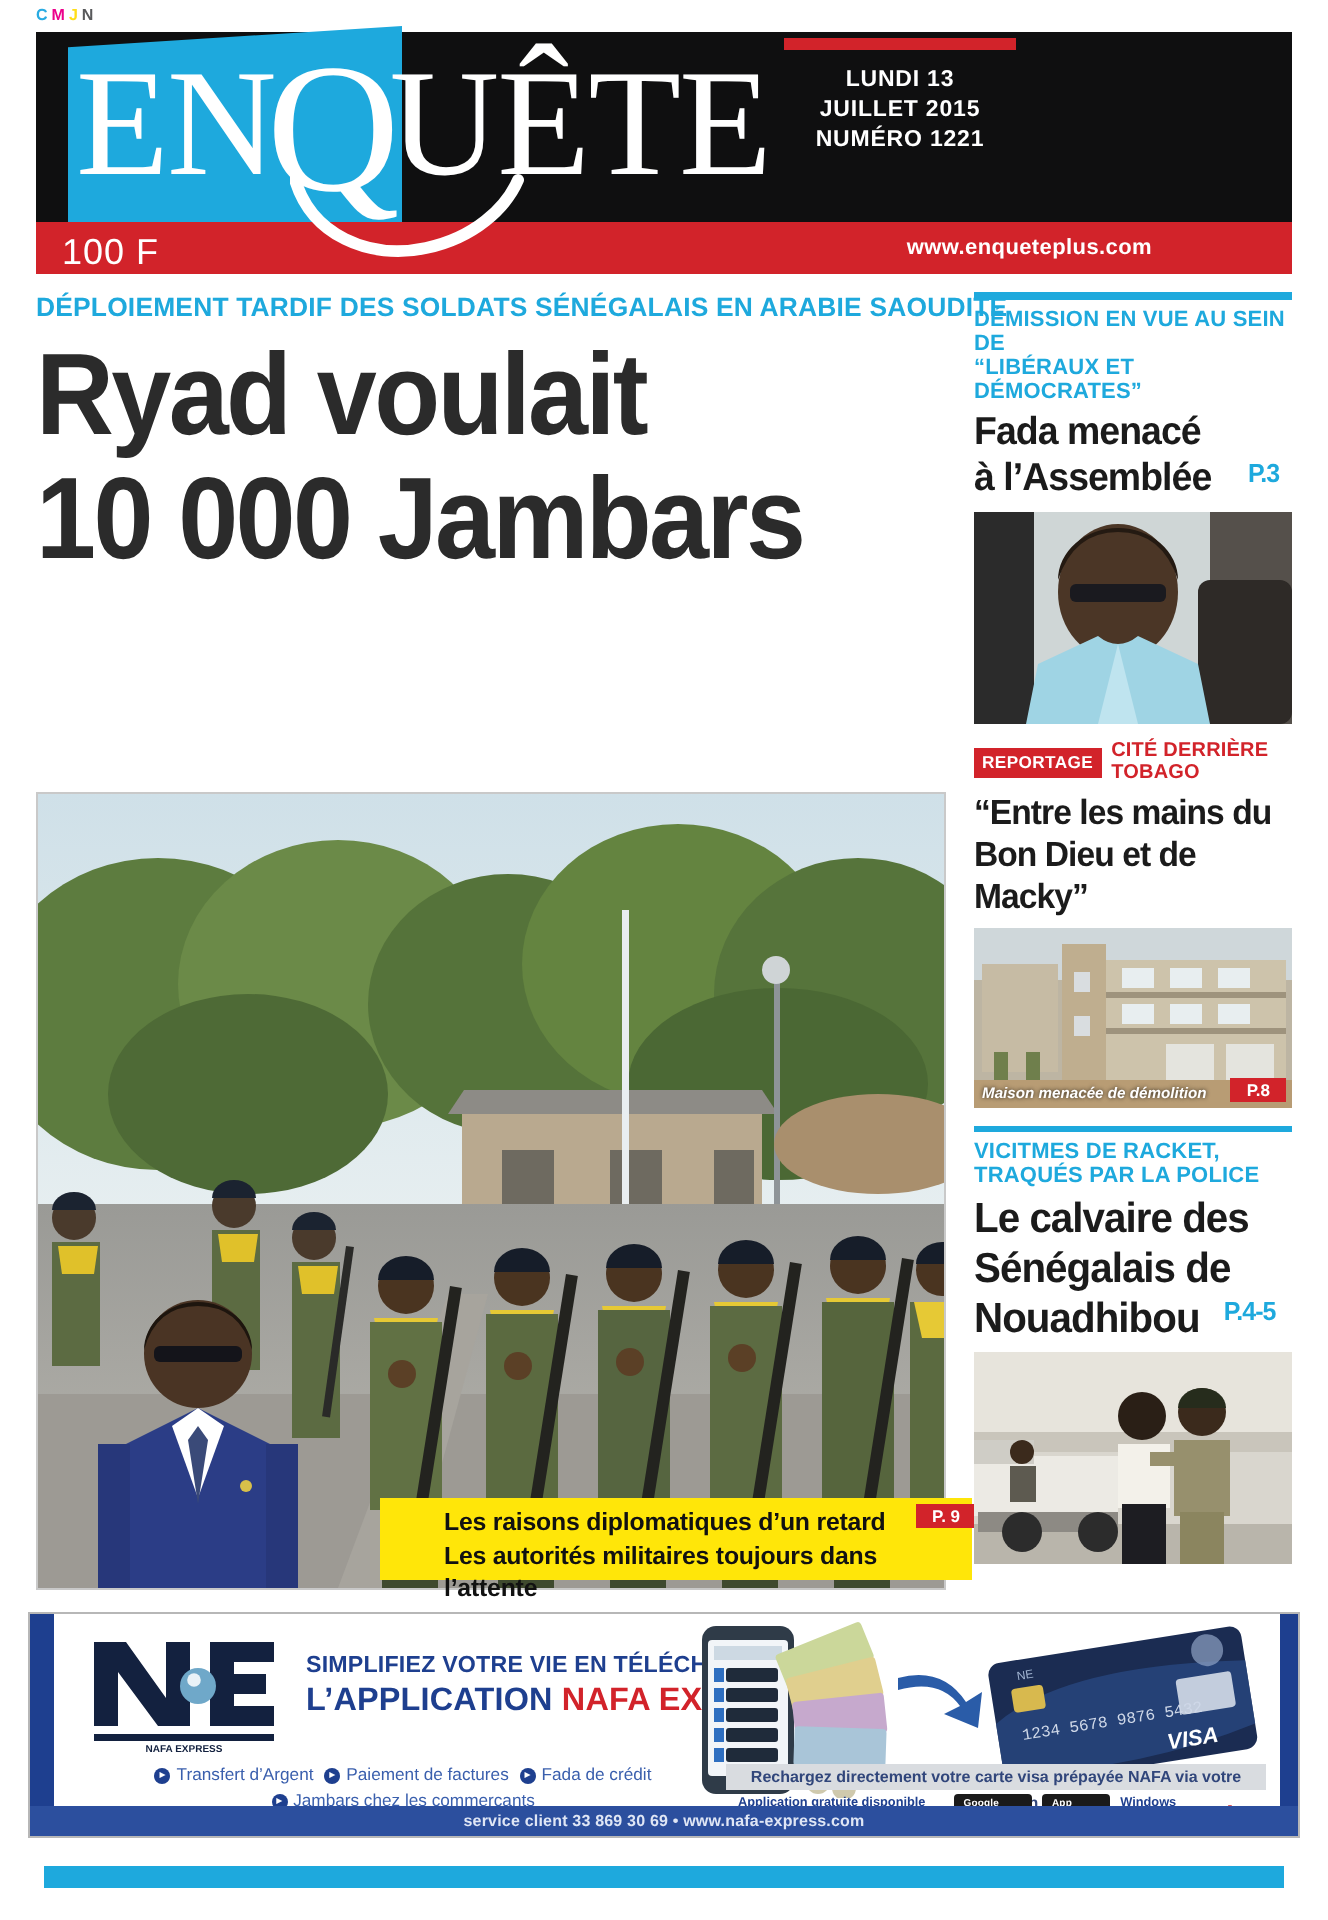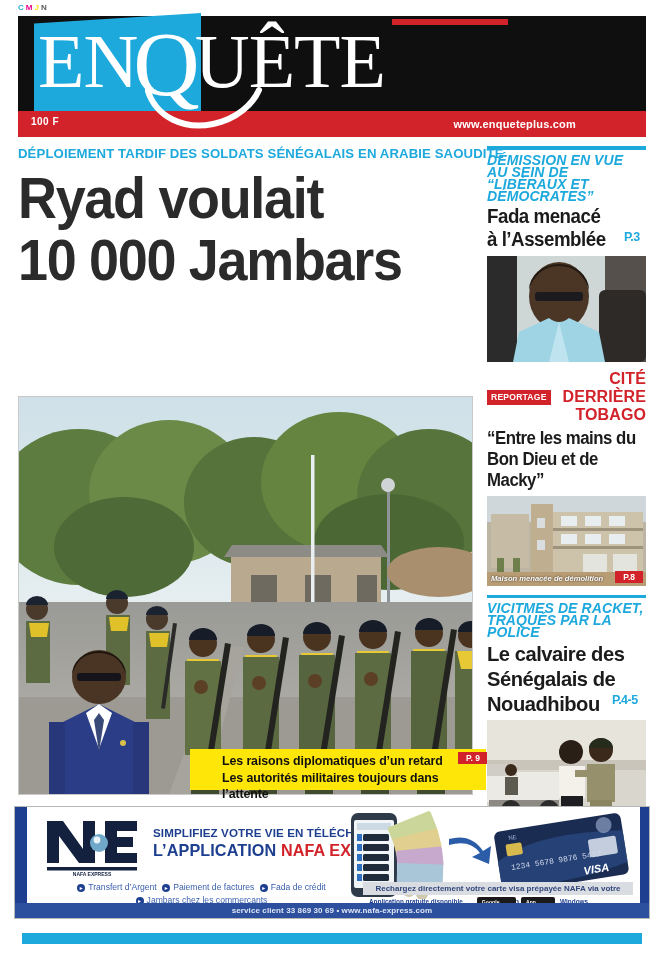--- a/index.html
+++ b/index.html
@@ -61,21 +61,21 @@
     width: 120px; text-align: center;
     color:#fff; font-size: 11.5px; font-weight: bold;
     line-height: 15px; letter-spacing: 0.4px;
   }
   .redbar {
     position: absolute; left: 18px; top: 111px;
     width: 628px; height: 26px; background:#d2232a; z-index:3;
   }
   .redbar .price {
     position:absolute; left: 13px; top: 5px;
-    color:#fff; font-weight:bold; font-size:10px; letter-spacing:0.5px;
+    color:#fff; font-weight:normal; font-size:18px; letter-spacing:0.5px;
   }
   .redbar .site {
     position:absolute; right: 70px; top: 7px;
     color:#fff; font-weight:bold; font-size:11px; letter-spacing:0.2px;
   }
 
   
   .left-col { position:absolute; left:18px; top:146px; width:455px; }
   .kicker-main {
     color:#1ea9dd; font-weight:bold; font-size:13.2px;
@@ -111,36 +111,36 @@
   .pbadge {
     position:absolute; background:#d2232a; color:#fff;
     font-weight:bold; font-size:8.5px; padding:1px 8px;
   }
 
   
   .right-col { position:absolute; left:487px; top:146px; width:159px; }
   .rule-cyan { width:100%; height:4px; background:#1ea9dd; }
   .rule-cyan-thin { width:100%; height:3px; background:#1ea9dd; }
   .side-kicker {
-    color:#1ea9dd; font-weight:bold; font-size:14px;
-    line-height:12px; letter-spacing:0.1px; margin-top:4px;font-style:italic;
+    color:#1ea9dd; font-weight:bold; font-size:11px;
+    line-height:12px; letter-spacing:0.1px; margin-top:4px;
   }
   .side-head {
     color:#1b1b1b; font-weight:bold; font-size:19.5px;
     line-height:23px; letter-spacing:-0.5px; margin-top:3px;
     transform: scaleX(0.96); transform-origin:left center;
   }
   .side-photo { border:0; overflow:hidden; position:relative; }
   .reportage-row { display:flex; align-items:center; gap:5px; }
   .tag-red {
     background:#d2232a; color:#fff; font-weight:bold;
     font-size:8.6px; padding:2.5px 4px; letter-spacing:0.2px;
   }
   .tag-red-text {
-    color:#d2232a; font-weight:bold; font-size:16px; letter-spacing:0.1px;text-align:right;
+    color:#d2232a; font-weight:bold; font-size:10px; letter-spacing:0.1px;
   }
   .imgcap {
     position:absolute; left:4px; bottom:3px;
     color:#fff; font-size:7.6px; font-style:italic; font-weight:bold;
     text-shadow:0 0 2px rgba(0,0,0,.8);
     margin-top:12px;
   }
   .pmark-cyan { color:#1ea9dd; font-weight:bold; font-size:13px; }
 
   
@@ -210,20 +210,25 @@
   <div class="cyan-wedge"></div>
 
   <div class="wordmark">
     <span class="cap">E</span><span class="cap">N</span><span class="q-big">Q</span><span class="cap">UÊTE</span>
   </div>
   <svg class="wm-swash" viewBox="0 0 118 48">
     <path d="M2 4 C 10 34, 40 46, 68 40 C 92 35, 108 20, 114 6" fill="none" stroke="#ffffff" stroke-width="6" stroke-linecap="round"></path>
   </svg>
 
   <div class="date-rule"></div>
+  <div class="dateblock">
+    <div>LUNDI 13</div>
+    <div>JUILLET 2015</div>
+    <div>NUMÉRO 1221</div>
+  </div>
 
   <div class="redbar">
     <div class="price">100 F</div>
     <div class="site">www.enqueteplus.com</div>
   </div>
 
   <div class="left-col">
     <div class="kicker-main">DÉPLOIEMENT TARDIF DES SOLDATS SÉNÉGALAIS EN ARABIE SAOUDITE</div>
     <div class="headline-main">
       <div>Ryad voulait</div>

